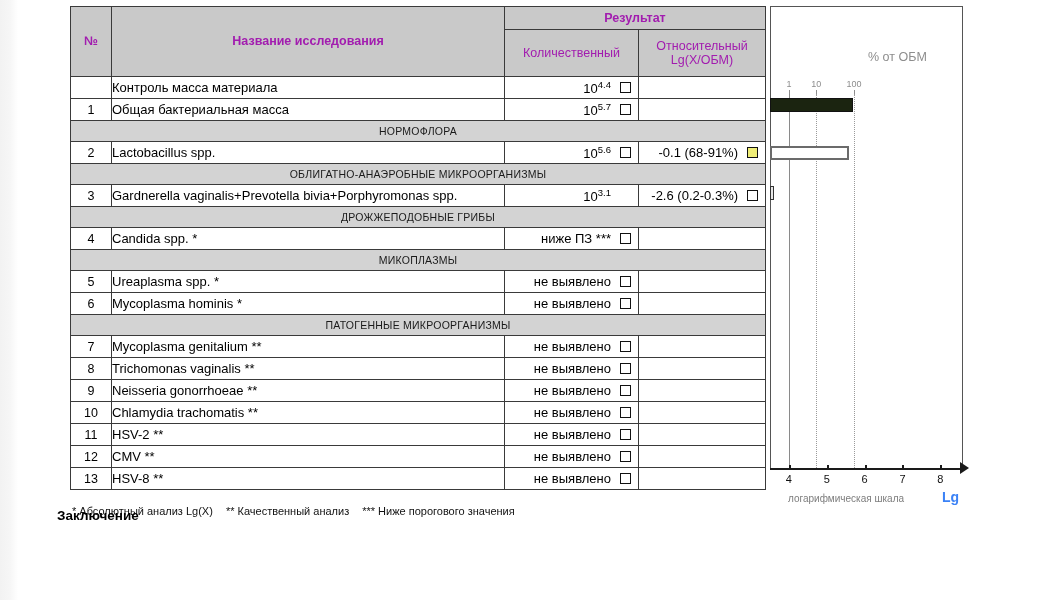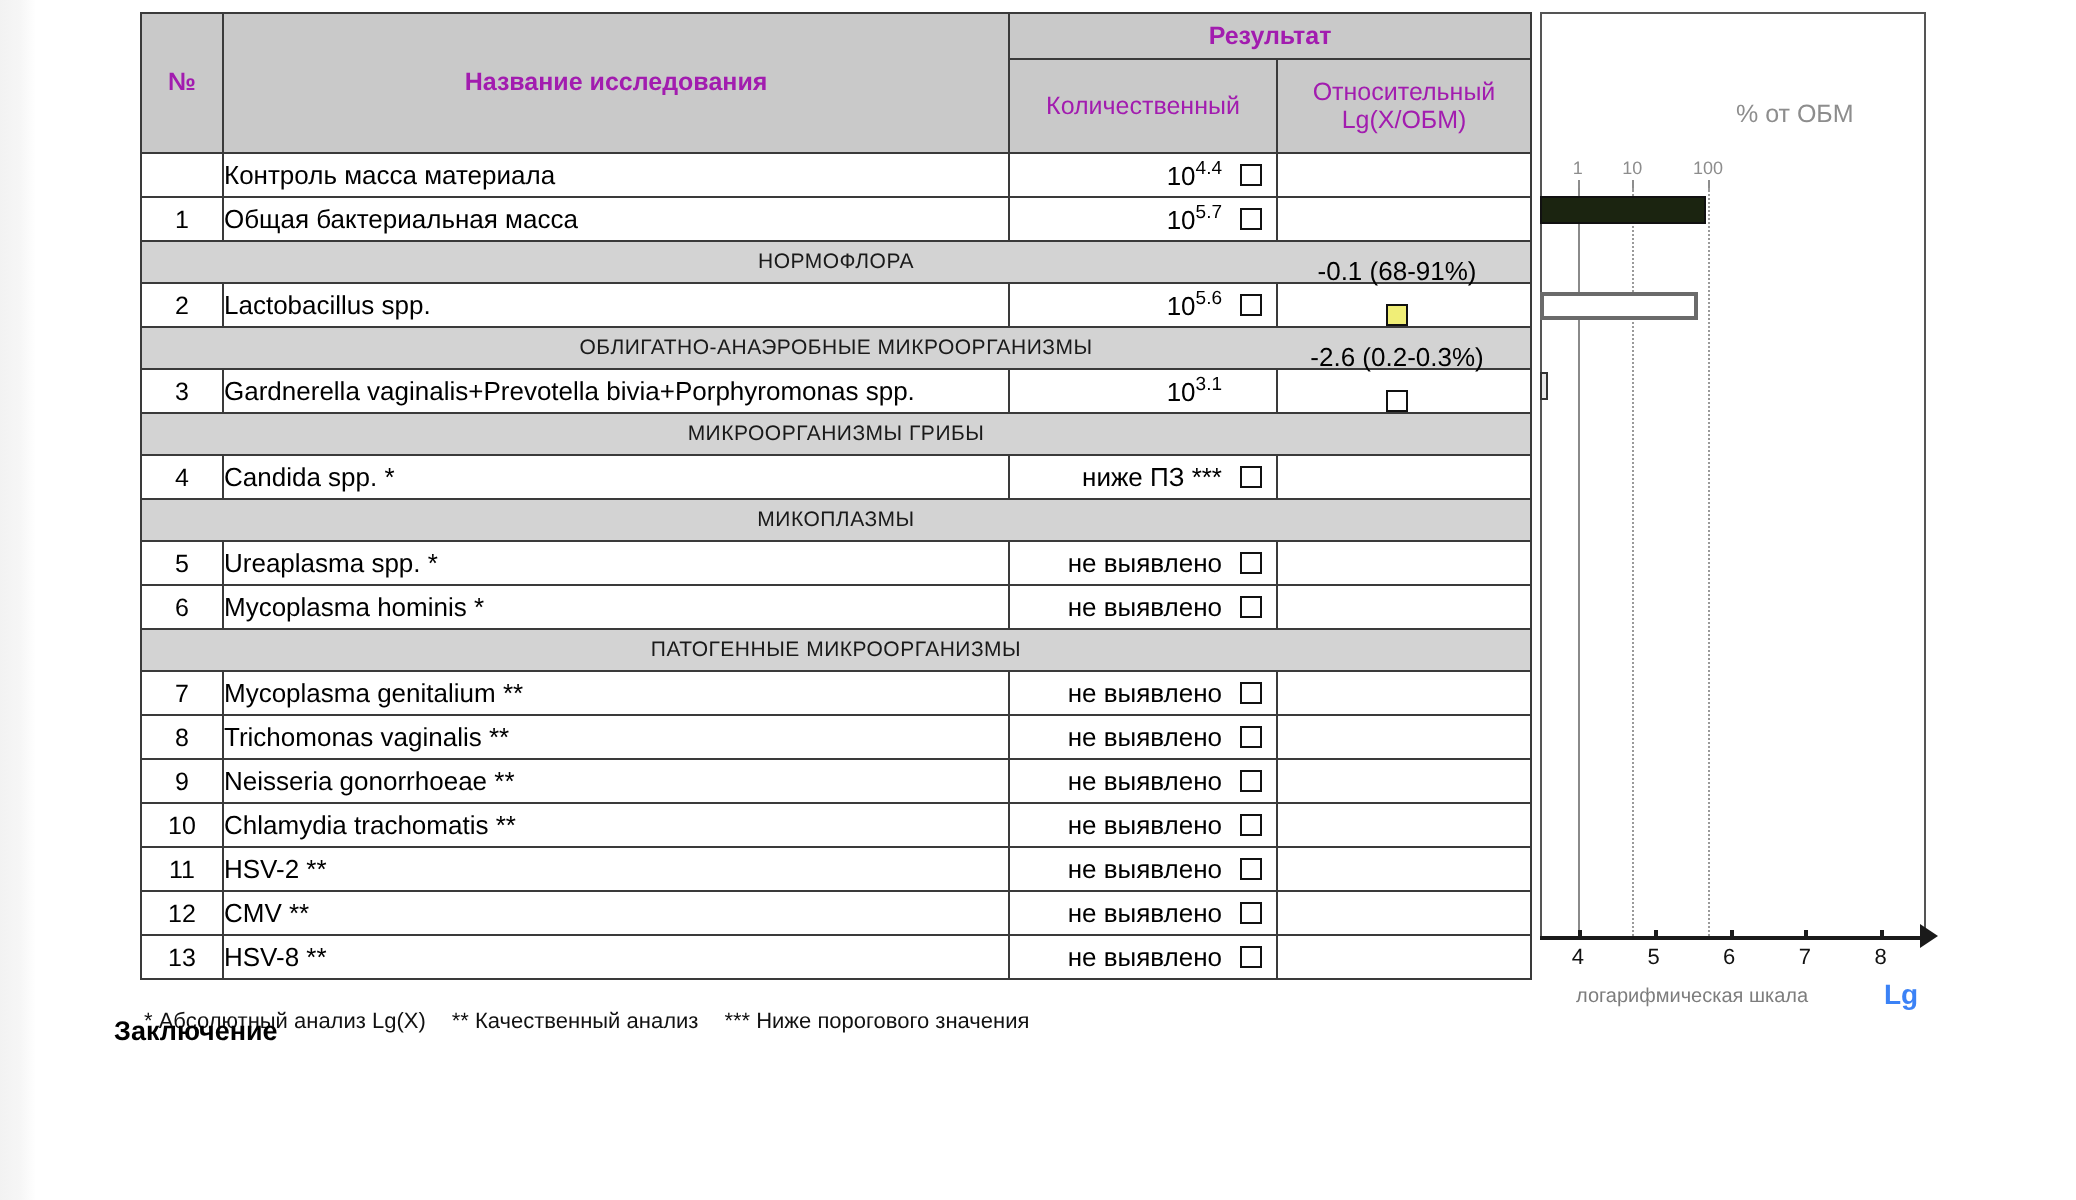--- a/index.html
+++ b/index.html
@@ -92,21 +92,20 @@
   }
   .qtext { white-space: nowrap; }
   .qtext sup { font-size: 9.5px; }
   .rwrap {
     display: flex;
     align-items: center;
     justify-content: flex-end;
     padding-right: 7px;
     gap: 9px;
     height: 21px;
-    flex-direction: column;
   }
   .mark-box {
     width: 11px;
     height: 11px;
     border: 1.6px solid #111;
     background: #ffffff;
     box-sizing: border-box;
     flex: 0 0 auto;
   }
   .mark-box.filled-yellow { background: #f0ee77; }
@@ -348,21 +347,21 @@
             </div>
           </td>
           <td class="c-rel">
             <div class="rwrap">
               <span>-2.6 (0.2-0.3%)</span>
               <span class="mark-box"></span>
             </div>
           </td>
         </tr>
         <tr class="section-row">
-          <td colspan="4">МИКРООРГАНИЗМЫ ГРИБЫ</td>
+          <td colspan="4">ДРОЖЖЕПОДОБНЫЕ ГРИБЫ</td>
         </tr>
         <tr>
           <td class="c-no">4</td>
           <td class="c-name">Candida spp. *</td>
           <td class="c-quant">
             <div class="qwrap">
               <span class="qtext">ниже ПЗ ***</span>
               <span class="mark-box"></span>
             </div>
           </td>

